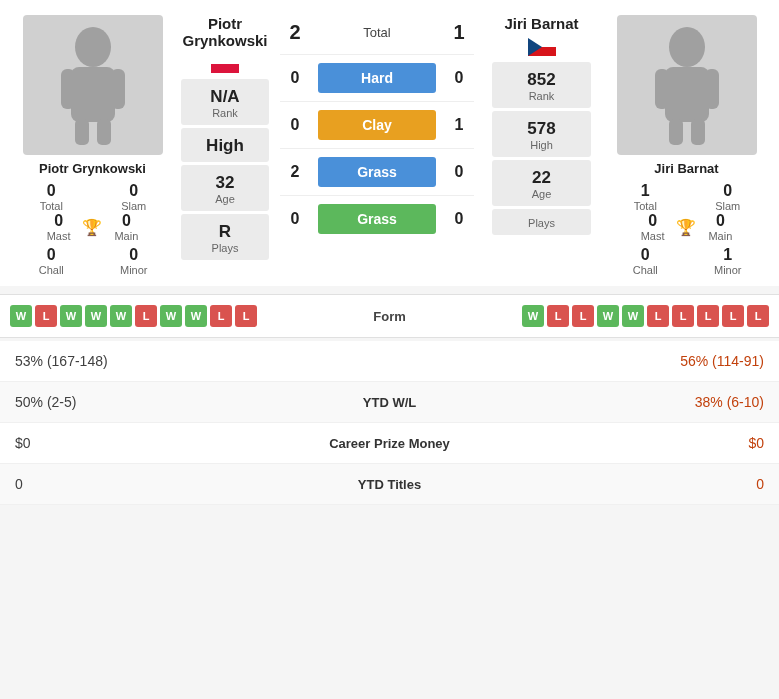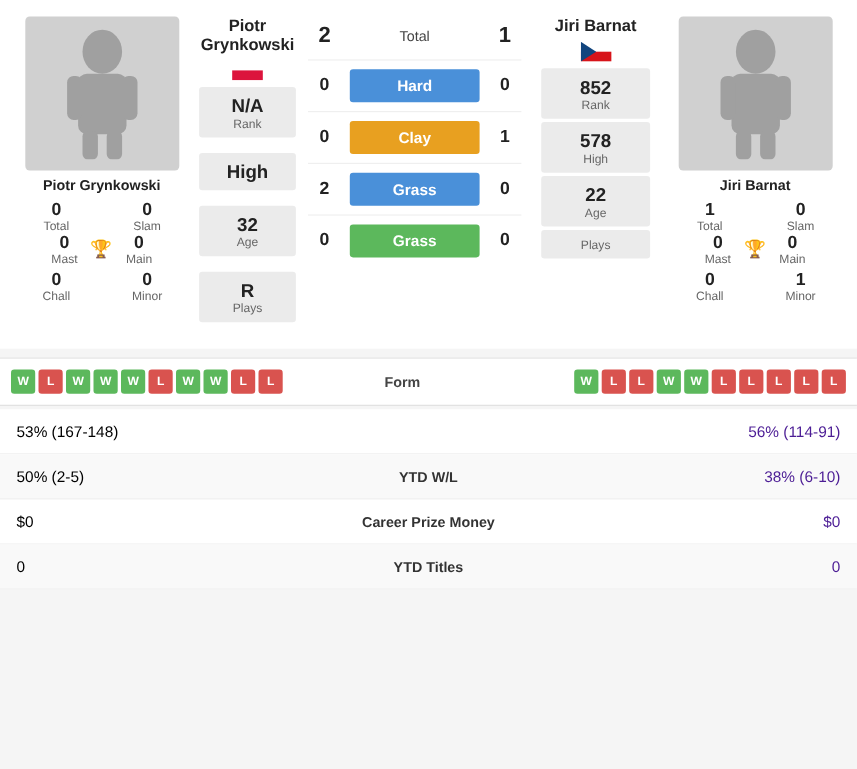--- a/index.html
+++ b/index.html
@@ -103,21 +103,21 @@
       margin: 2px auto 6px;
       display: block;
     }
 
     .info-box {
       background: #ebebeb;
       width: 88px;
       text-align: center;
       padding: 8px 5px 6px;
       border-radius: 3px;
-      margin-bottom: 14px;
+      margin-bottom: 3px;
     }
 
     .info-box-value {
       font-size: 17px;
       font-weight: bold;
       color: #222;
     }
 
     .info-box-label {
       font-size: 11px;
@@ -235,20 +235,21 @@
       color: #fff;
     }
 
     .form-w { background: #5cb85c; }
     .form-l { background: #d9534f; }
 
     .form-label {
       font-size: 13px;
       font-weight: bold;
       color: #444;
+      text-align: center;
       min-width: 80px;
     }
 
     
     .stats-section {
       background: #fff;
       margin-top: 3px;
     }
 
     .stats-row {
@@ -259,36 +260,36 @@
     }
 
     .stats-row:nth-child(even) {
       background: #f9f9f9;
     }
 
     .stats-left-val {
       flex: 1;
       text-align: left;
       font-size: 14px;
-      color: #000000;
+      color: #404040;
     }
 
     .stats-center-label {
       min-width: 200px;
       text-align: center;
       font-size: 13px;
       font-weight: bold;
       color: #333;
     }
 
     .stats-right-val {
       flex: 1;
       text-align: right;
       font-size: 14px;
-      color: #4c1d95;
+      color: #c2410c;
     }
 
     .divider-line {
       height: 1px;
       background: #e0e0e0;
       margin: 0;
     }
 
     
     .right-player-card {

